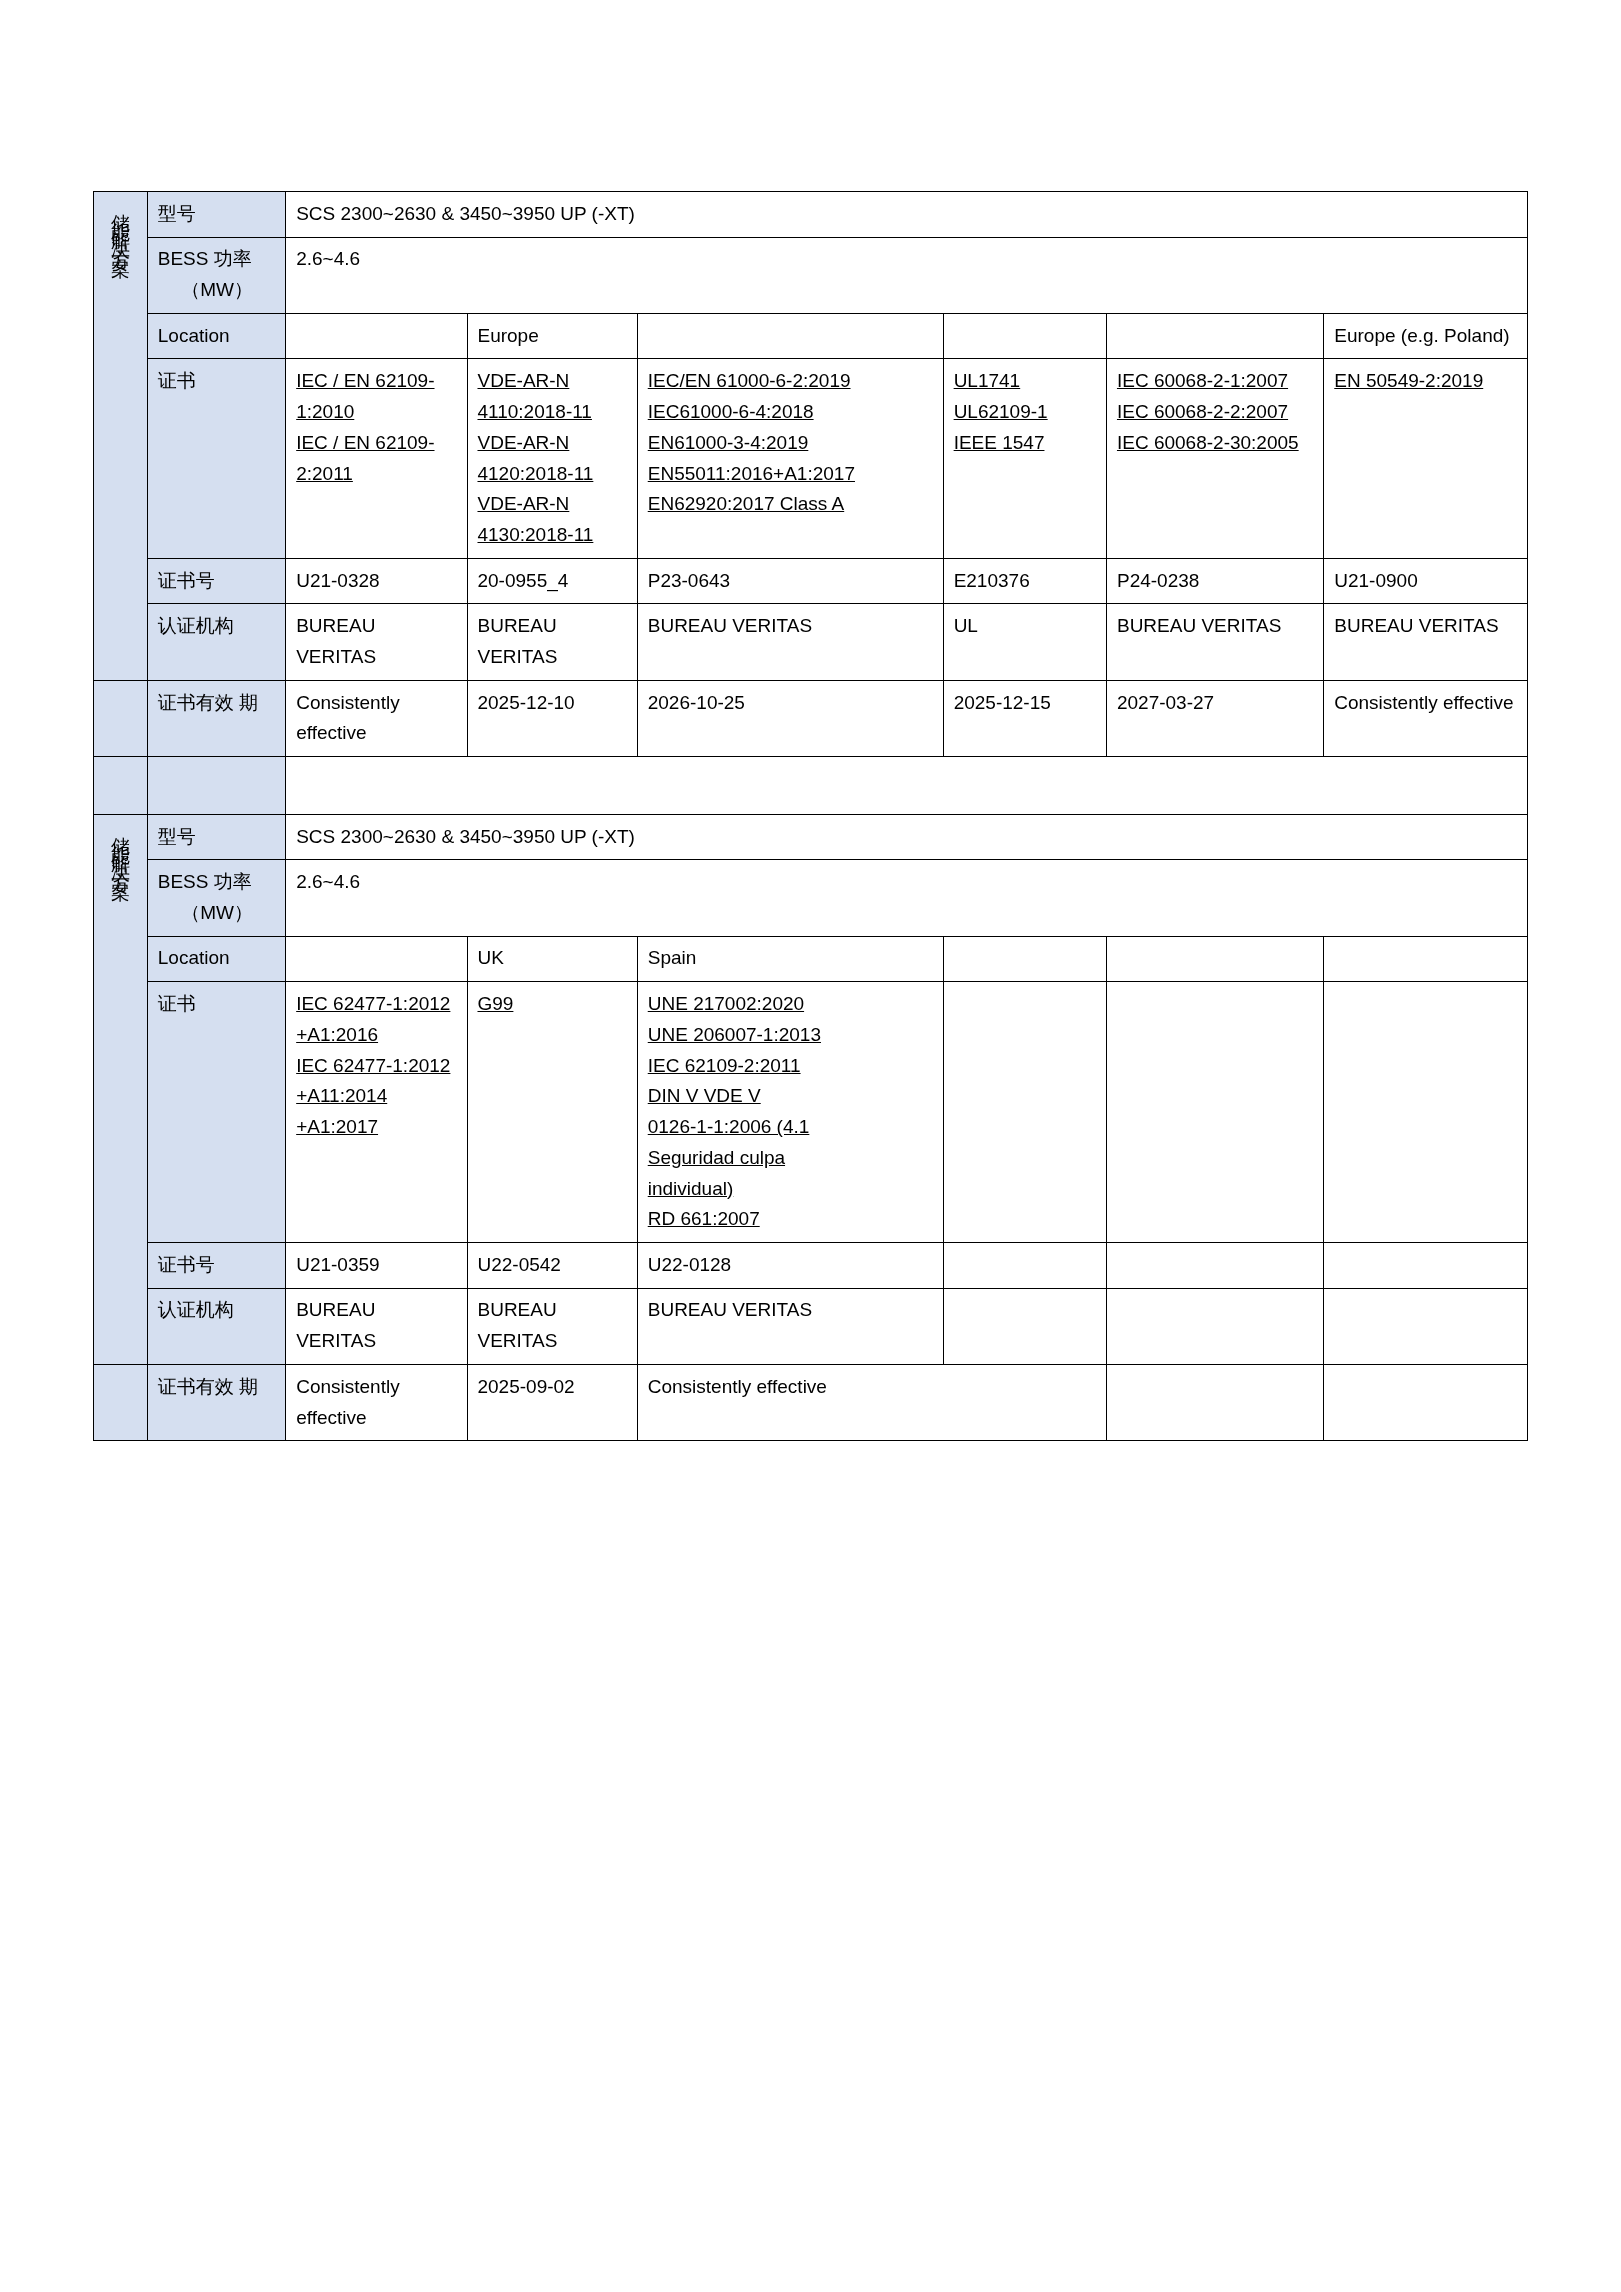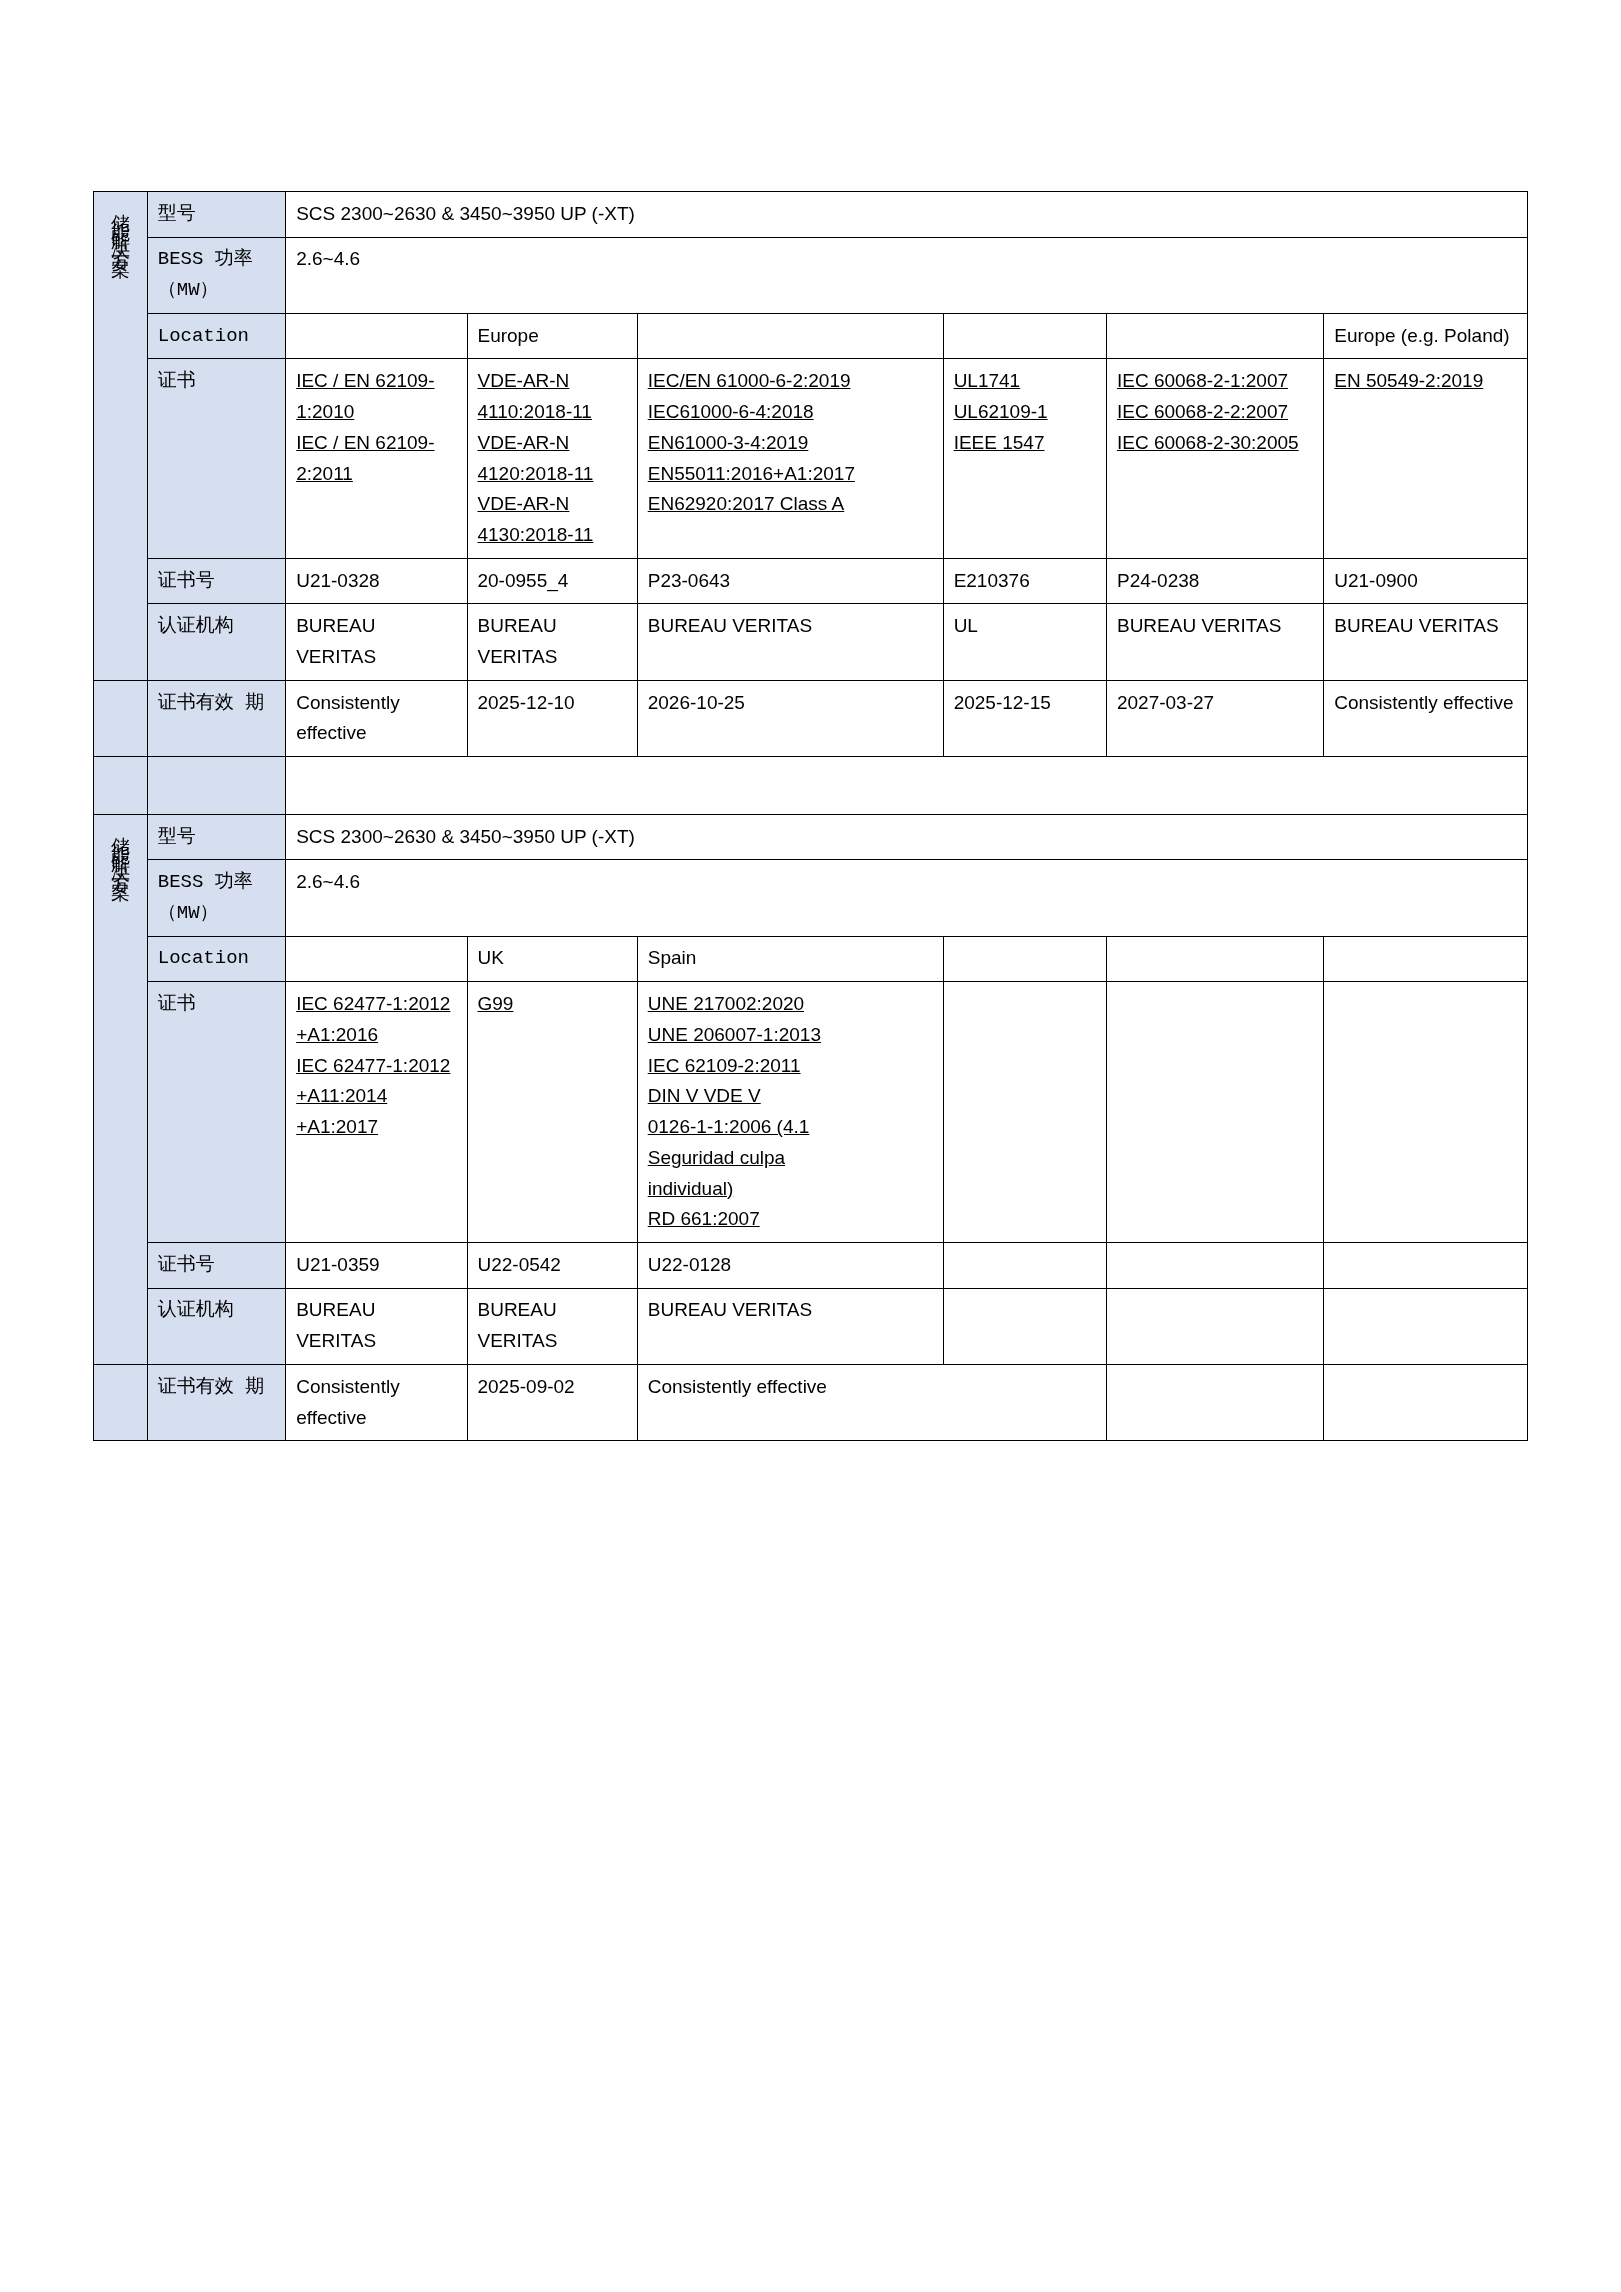--- a/index.html
+++ b/index.html
@@ -54,29 +54,28 @@
     writing-mode: vertical-rl;
     text-orientation: upright;
     letter-spacing: 8.8px;
     line-height: 1;
     display: inline-block;
     font-size: 19px;
   }
   td.rowlabel {
     background: #d5dff0;
     vertical-align: middle;
-    font-family: Liberation Mono, monospace;
   }
   .label-lines {
     display: block;
     text-align: left;
   }
   .label-lines .l2 {
     display: block;
-    text-align: left;
+    text-align: center;
   }
   .cellblock {
     display: block;
     white-space: pre-line;
     text-decoration: underline;
   }
   .spacer-row td {
     height: 43px;
   }
   

